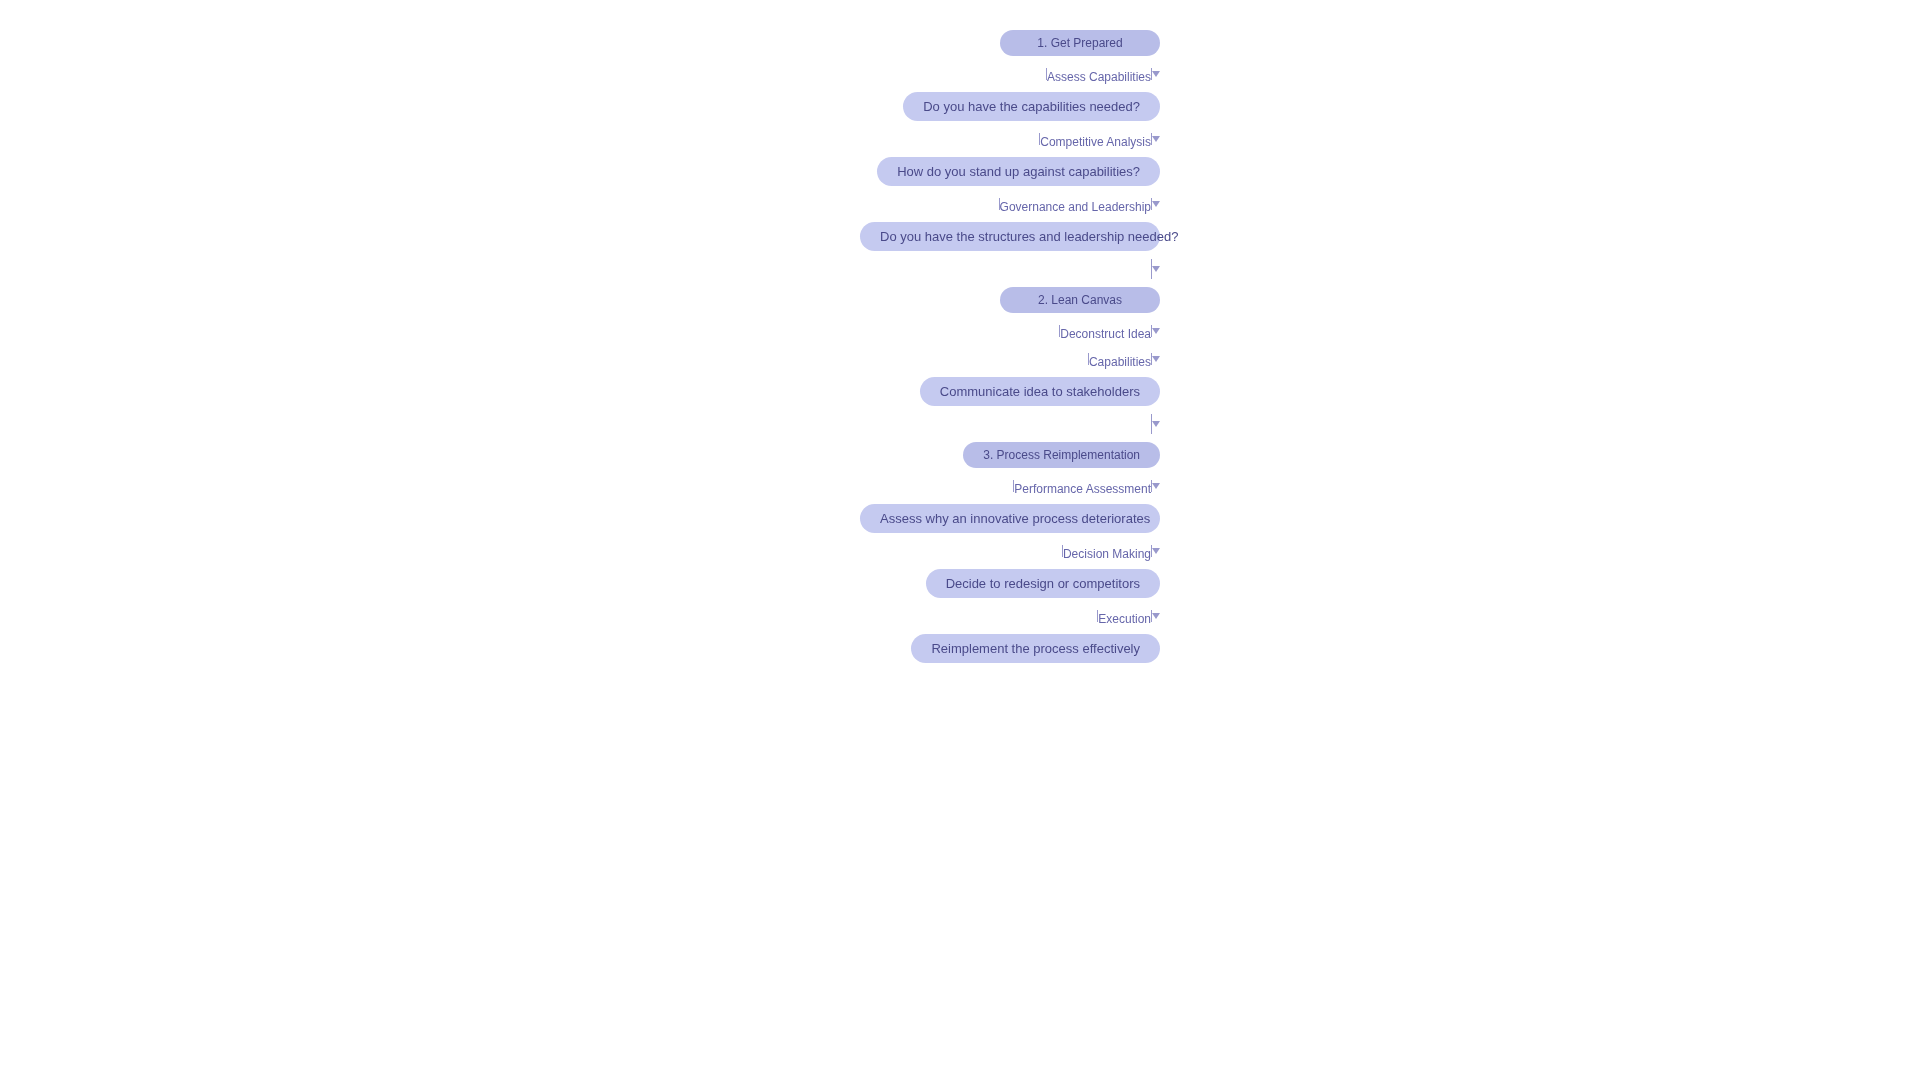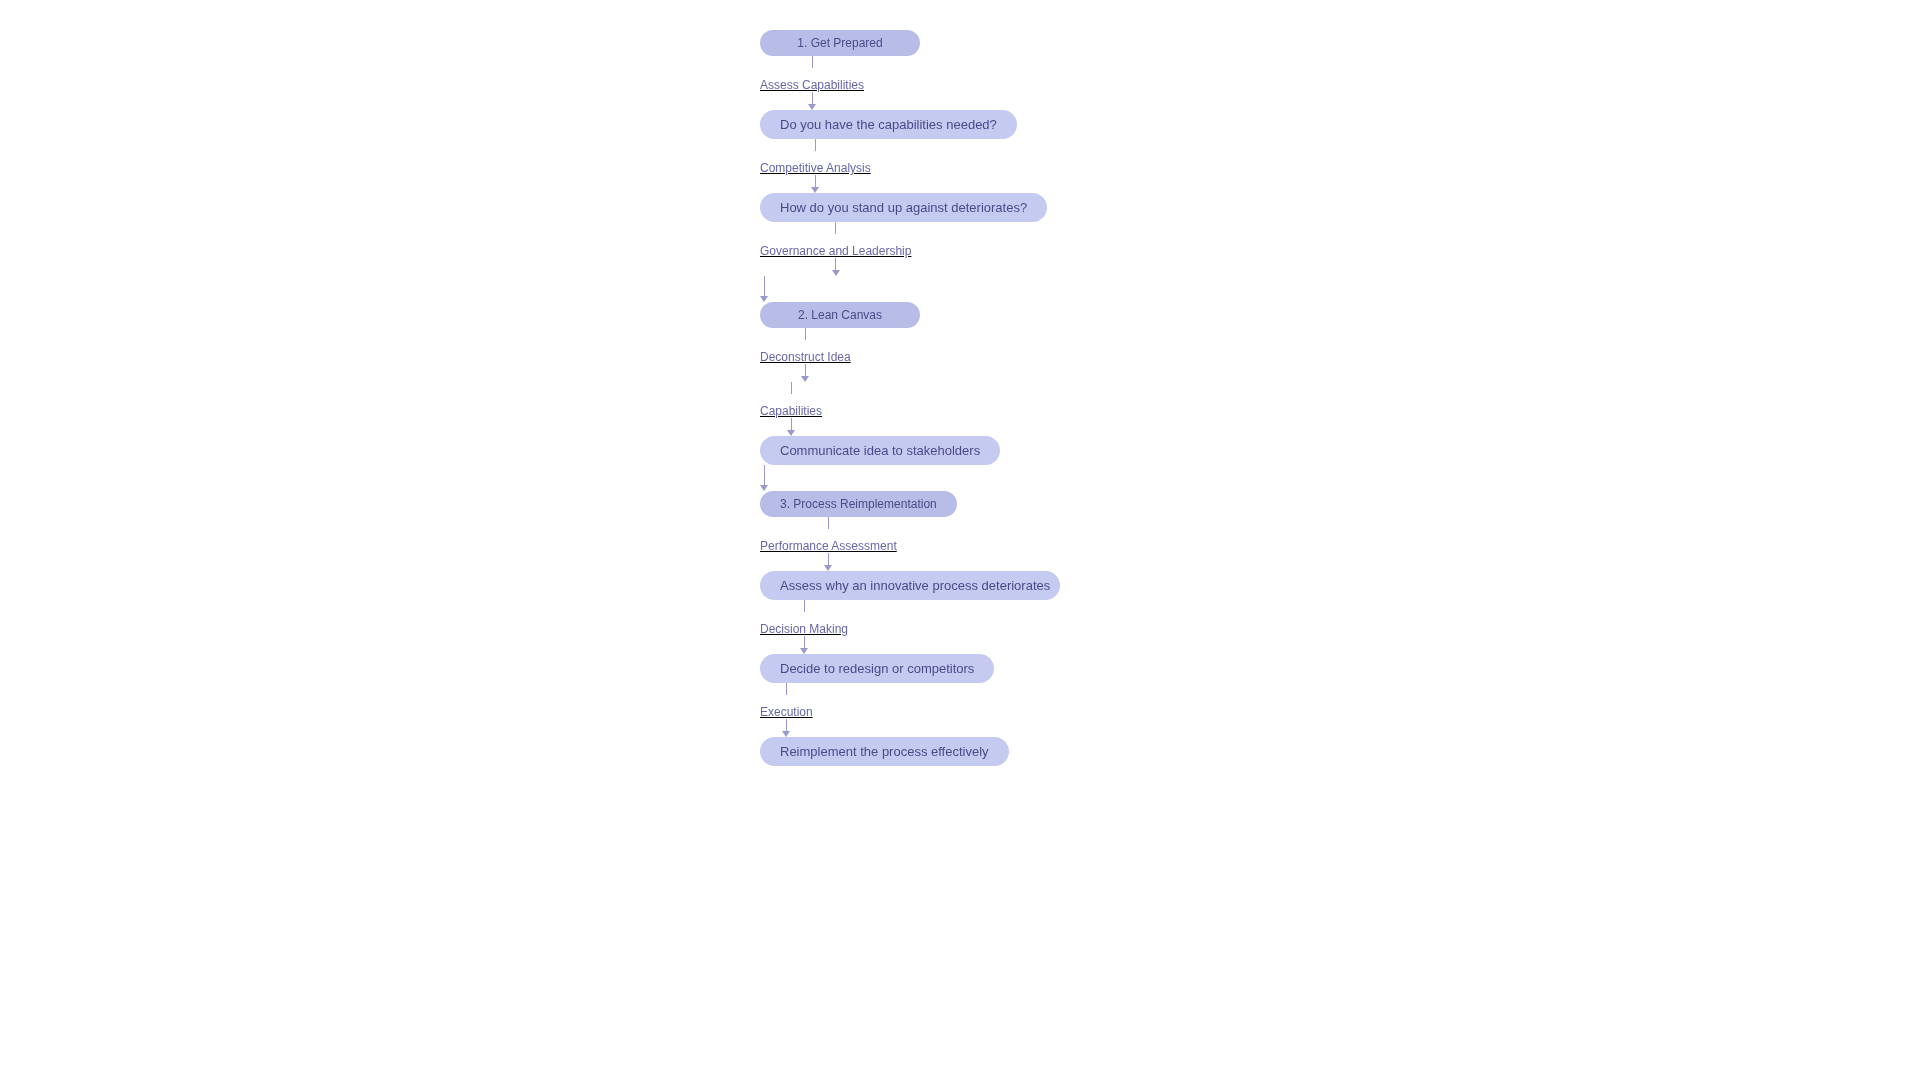--- a/index.html
+++ b/index.html
@@ -14,24 +14,25 @@
       display: flex;
       justify-content: center;
       align-items: flex-start;
       min-height: 1080px;
       width: 1920px;
     }
 
     .flowchart-container {
       display: flex;
       flex-direction: column;
-      align-items: flex-start;
+      align-items: flex-end;
       padding: 20px 0;
       width: 400px;
       margin-top: 10px;
+      gap: 8px;
     }
 
     .node {
       background: #c5caf0;
       border-radius: 50px;
       padding: 7px 20px;
       text-align: center;
       font-size: 13px;
       color: #4a4a8a;
       min-width: 160px;
@@ -47,24 +48,23 @@
 
     .label {
       font-size: 12px;
       color: #6666aa;
       text-align: center;
       margin: 6px 0 0 0;
     }
 
     .arrow {
       display: flex;
-      flex-direction: column;
+      flex-direction: row;
       align-items: center;
       margin: 0;
-      text-decoration: underline;
     }
 
     .arrow-line {
       width: 1px;
       height: 12px;
       background: #9999cc;
     }
 
     .arrow-head {
       width: 0;
@@ -96,30 +96,31 @@
   <div class="node">Do you have the capabilities needed?</div>
 
   <div class="arrow">
     <div class="arrow-line"></div>
     <div class="spacer"></div>
     <span class="label">Competitive Analysis</span>
     <div class="arrow-line"></div>
     <div class="arrow-head"></div>
   </div>
 
-  <div class="node">How do you stand up against deteriorates?</div>
+  <div class="node">How do you stand up against capabilities?</div>
 
   <div class="arrow">
     <div class="arrow-line"></div>
     <div class="spacer"></div>
     <span class="label">Governance and Leadership</span>
     <div class="arrow-line"></div>
     <div class="arrow-head"></div>
   </div>
 
+  <div class="node">Do you have the structures and leadership needed?</div>
 
   <div class="arrow">
     <div class="arrow-line" style="height:20px;"></div>
     <div class="arrow-head"></div>
   </div>
 
   <div class="node stage">2. Lean Canvas</div>
 
   <div class="arrow">
     <div class="arrow-line"></div>

